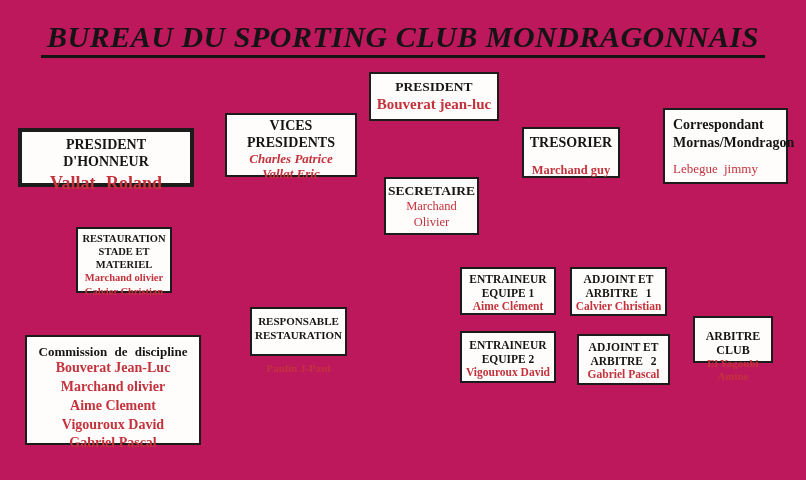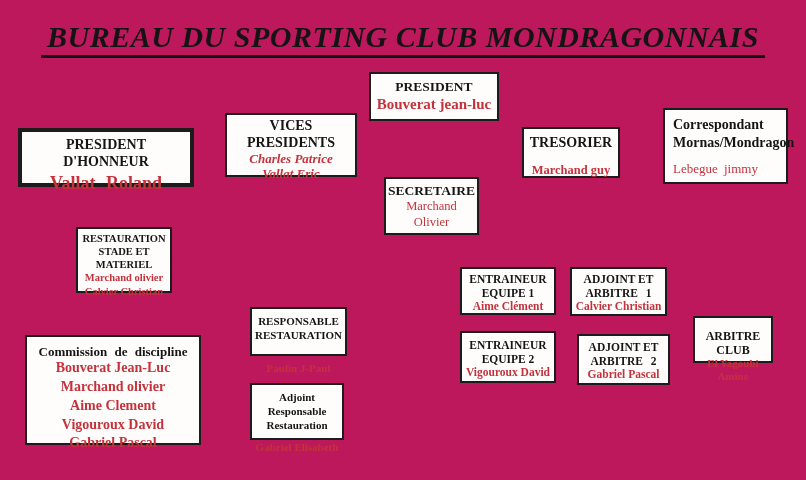--- a/index.html
+++ b/index.html
@@ -160,19 +160,14 @@
 
   <div class="box" id="b-cd">
     <span class="t">Commission de discipline</span>
     <span class="n">Bouverat Jean-Luc</span>
     <span class="n">Marchand olivier</span>
     <span class="n">Aime Clement</span>
     <span class="n">Vigouroux David</span>
     <span class="n">Gabriel Pascal</span>
   </div>
 
-  <div class="box" id="b-ar">
-    <span class="t">Adjoint Responsable</span>
-    <span class="t">Restauration</span>
-    <span class="n">Gabriel Elisabeth</span>
-  </div>
 
 </div>
 
 </body></html>

